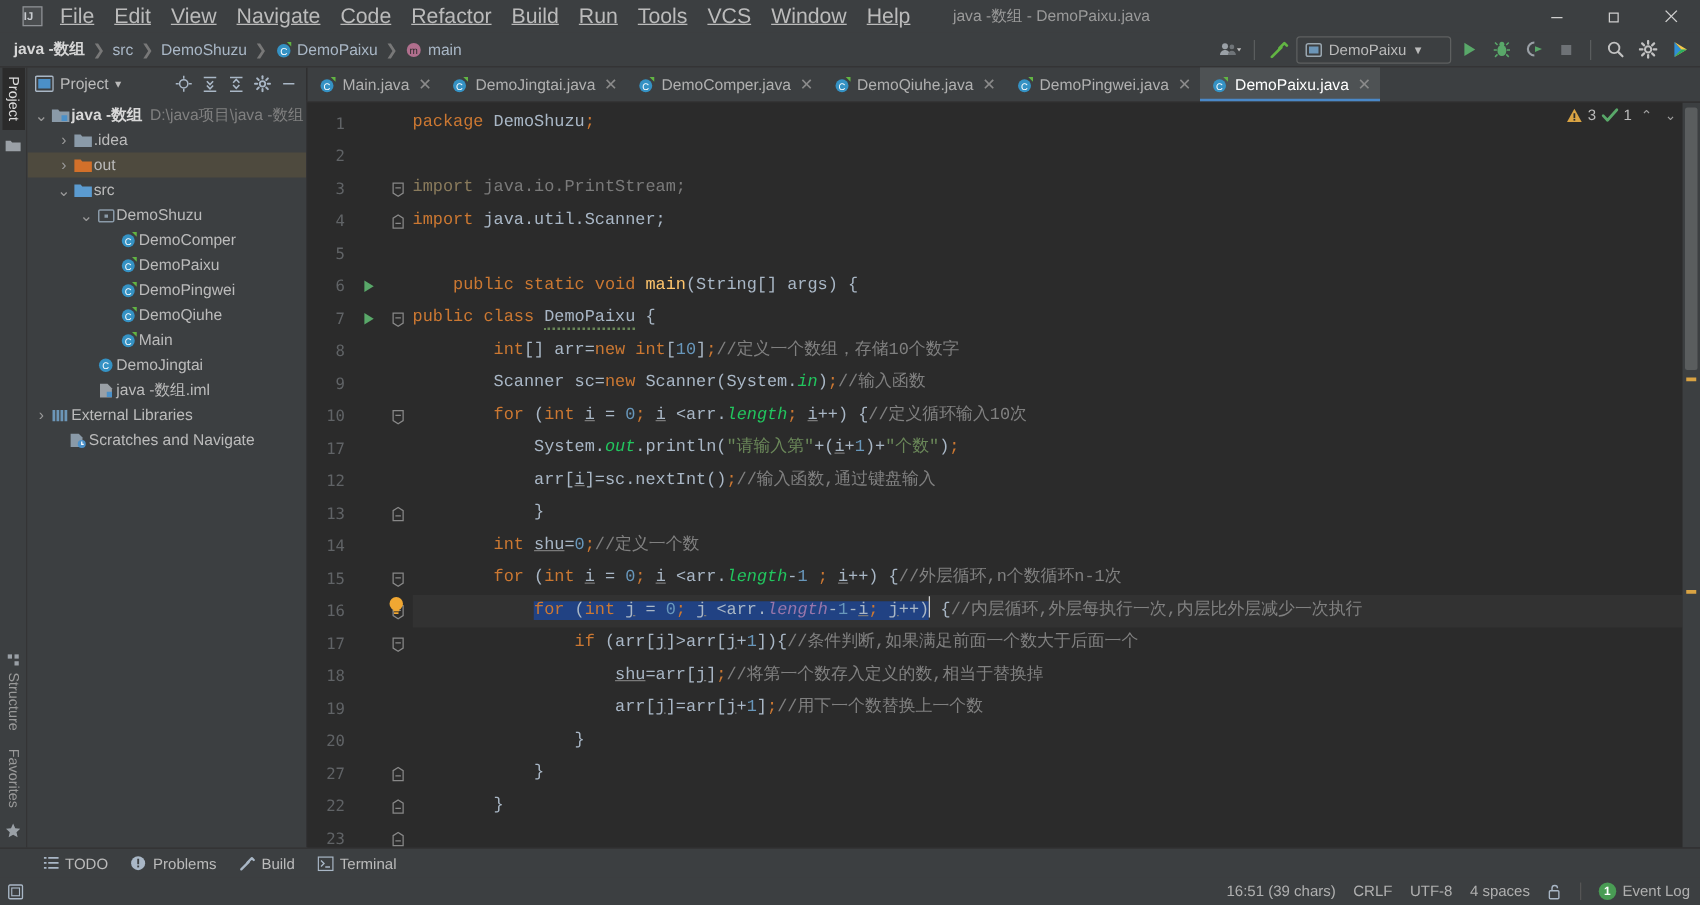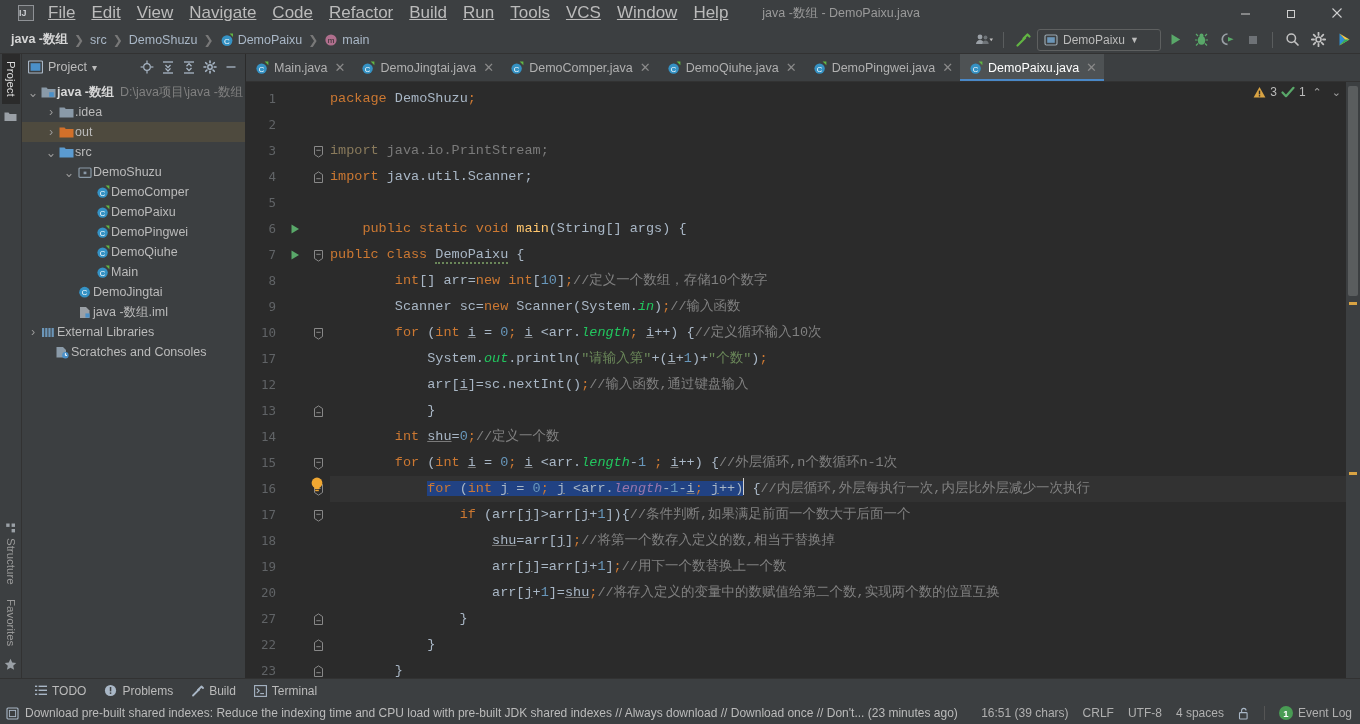--- a/index.html
+++ b/index.html
@@ -584,21 +584,21 @@
 
         <div class="node" style="padding-left:18px">
           <span class="twisty"></span>
           <span class="nico">
             <svg width="15" height="13" viewBox="0 0 15 13">
                 <path d="M1.5 1 h6.5 l3 3 v7.5 h-9.5 z" fill="#8a9aa8"></path>
                 <circle cx="10.4" cy="9.2" r="3.2" fill="#4b90c8"></circle>
                 <path d="M10.4 7.2 v2.2 h1.6" stroke="#ffffff" stroke-width="1" fill="none"></path>
               </svg>
           </span>
-          <span class="nlabel">Scratches and Consoles</span>
+          <span class="nlabel">Scratches and Navigate</span>
         </div>
 
       </div>
     </div>
 
     <div class="editor-col">
 
       <div class="tabs">
         <div class="tab">
           <span>
@@ -844,21 +844,20 @@
           <div class="cline">        <span class="kw">for</span> (<span class="kw">int</span> <span class="var-u">i</span> = <span class="num">0</span><span class="kw">;</span> <span class="var-u">i</span> &lt;arr.<span class="fld">length</span><span class="kw">;</span> <span class="var-u">i</span>++) {<span class="cmt">//定义循环输入10次</span></div>
           <div class="cline">            <span class="cls">System</span>.<span class="fld">out</span>.println(<span class="str">"请输入第"</span>+(<span class="var-u">i</span>+<span class="num">1</span>)+<span class="str">"个数"</span>)<span class="kw">;</span></div>
           <div class="cline">            arr[<span class="var-u">i</span>]=sc.nextInt()<span class="kw">;</span><span class="cmt">//输入函数,通过键盘输入</span></div>
           <div class="cline">            }</div>
           <div class="cline">        <span class="kw">int</span> <span class="var-u">shu</span>=<span class="num">0</span><span class="kw">;</span><span class="cmt">//定义一个数</span></div>
           <div class="cline">        <span class="kw">for</span> (<span class="kw">int</span> <span class="var-u">i</span> = <span class="num">0</span><span class="kw">;</span> <span class="var-u">i</span> &lt;arr.<span class="fld">length</span>-<span class="num">1</span> <span class="kw">;</span> <span class="var-u">i</span>++) {<span class="cmt">//外层循环,n个数循环n-1次</span></div>
           <div class="cline current">            <span class="sel"><span class="kw">for</span> (<span class="kw">int</span> <span class="var-u">j</span> = <span class="num">0</span><span class="kw">;</span> <span class="var-u">j</span> &lt;arr.<span class="fld">length</span>-<span class="num">1</span>-<span class="var-u">i</span><span class="kw">;</span> <span class="var-u">j</span>++)</span><span class="caret"></span> {<span class="cmt">//内层循环,外层每执行一次,内层比外层减少一次执行</span></div>
           <div class="cline">                <span class="kw">if</span> (arr[<span class="var-u">j</span>]&gt;arr[<span class="var-u">j</span>+<span class="num">1</span>]){<span class="cmt">//条件判断,如果满足前面一个数大于后面一个</span></div>
           <div class="cline">                    <span class="var-u">shu</span>=arr[<span class="var-u">j</span>]<span class="kw">;</span><span class="cmt">//将第一个数存入定义的数,相当于替换掉</span></div>
           <div class="cline">                    arr[<span class="var-u">j</span>]=arr[<span class="var-u">j</span>+<span class="num">1</span>]<span class="kw">;</span><span class="cmt">//用下一个数替换上一个数</span></div>
-          <div class="cline">                    arr[<span class="var-u">j</span>+<span class="num">1</span>]=<span class="var-u">shu</span><span class="kw">;</span><span class="cmt">//将存入定义的变量中的数赋值给第二个数,实现两个数的位置互换</span></div>
           <div class="cline">                }</div>
           <div class="cline">            }</div>
           <div class="cline">        }</div>
         </div>
 
         <div class="rightstrip">
           <div class="rs-thumb"></div>
           <div class="rs-mark" style="top:220px; background:#d9a343;"></div>
           <div class="rs-mark" style="top:390px; background:#d9a343;"></div>
         </div>
@@ -914,21 +913,20 @@
     </div>
   </div>
 
   <div class="statusbar">
     <span style="margin-right:6px;">
       <svg width="13" height="13" viewBox="0 0 13 13">
           <rect x="1" y="1" width="11" height="11" rx="1" fill="none" stroke="#a9b7c6" stroke-width="1.1"></rect>
           <rect x="3.4" y="3.4" width="6.2" height="6.2" fill="none" stroke="#a9b7c6" stroke-width="0.9"></rect>
         </svg>
     </span>
-    <span class="sb-msg">Download pre-built shared indexes: Reduce the indexing time and CPU load with pre-built JDK shared indexes // Always download // Download once // Don't... (23 minutes ago)</span>
     <div class="sb-right">
       <span class="item">16:51 (39 chars)</span>
       <span class="item">CRLF</span>
       <span class="item">UTF-8</span>
       <span class="item">4 spaces</span>
       <span>
         <svg width="12" height="13" viewBox="0 0 12 13">
             <rect x="1.5" y="5.6" width="7.6" height="6.4" rx="0.8" fill="none" stroke="#a9b7c6" stroke-width="1.1"></rect>
             <path d="M3.6 5.6 V3.6 a2.2 2.2 0 0 1 4.4 0" fill="none" stroke="#a9b7c6" stroke-width="1.1"></path>
           </svg>

